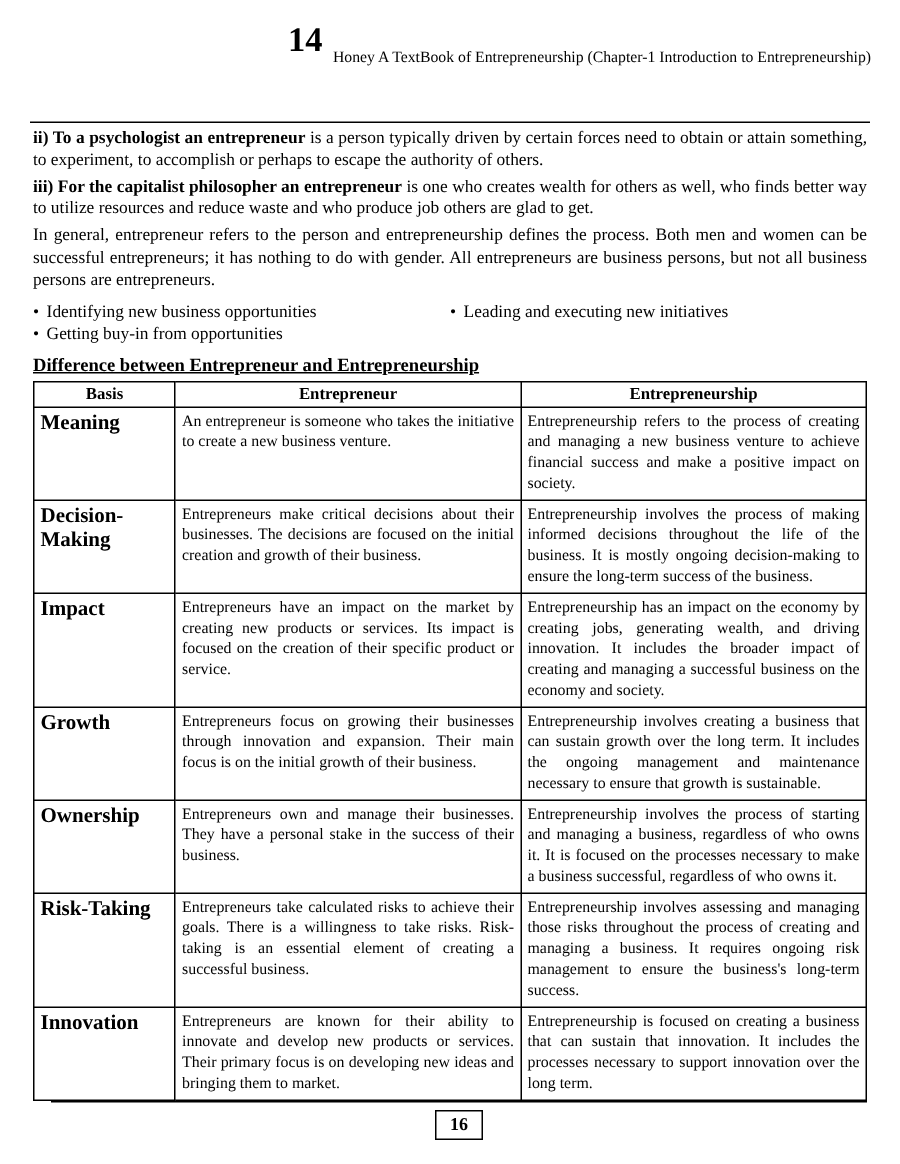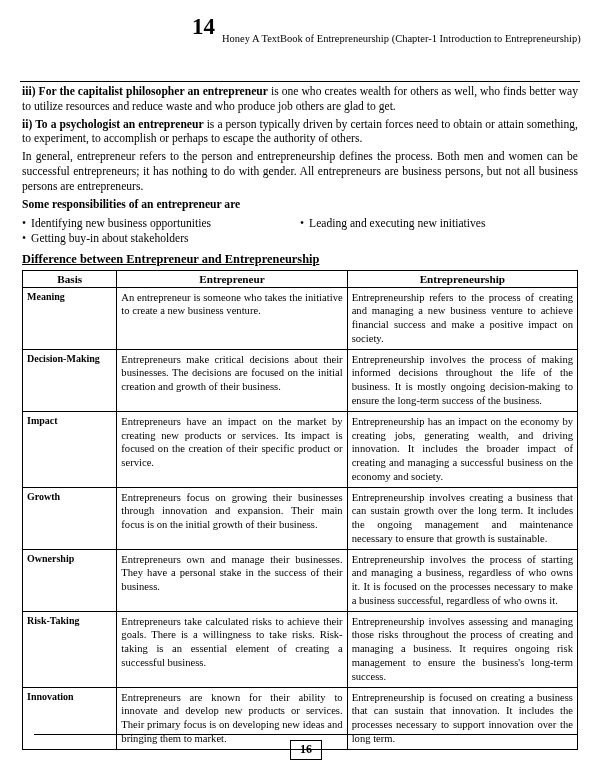--- a/index.html
+++ b/index.html
@@ -97,21 +97,21 @@
     padding: 3px 4px 3px 4px;
   }
   table.cmp thead th {
     text-align: center;
     font-weight: bold;
     font-size: 11.2px;
     padding: 2px 2px;
   }
   td.basis {
     font-weight: bold;
-    font-size: 10px;
+    font-size: 14px;
     vertical-align: middle;
     padding-left: 6px;
   }
   td.cell {
     text-align: justify;
     line-height: 1.3;
   }
   col.c1 { width: 17%; }
   col.c2 { width: 41.5%; }
   col.c3 { width: 41.5%; }
@@ -139,32 +139,31 @@
 <body>
 
 <div class="page">
 
   <div class="header">
     <div class="header-number">14</div>
     <div class="header-title">Honey A TextBook of  Entrepreneurship (Chapter-1 Introduction to Entrepreneurship)</div>
   </div>
   <div class="header-rule"></div>
 
+  <div class="para"><b>ii) To a psychologist an entrepreneur</b><span> is a person typically driven by certain forces need to obtain or attain something, to experiment, to accomplish or perhaps to escape the authority of others.</span></div>
+
   <div class="para"><b>iii) For the capitalist philosopher an entrepreneur</b><span> is one who creates wealth for others as well, who finds better way to utilize resources and reduce waste and who produce job others are glad to get.</span></div>
 
-  <div class="para"><b>ii) To a psychologist an entrepreneur</b><span> is a person typically driven by certain forces need to obtain or attain something, to experiment, to accomplish or perhaps to escape the authority of others.</span></div>
-
   <div class="para">In general, entrepreneur refers to the person and entrepreneurship defines the process. Both men and women can be successful entrepreneurs; it has nothing to do with gender. All entrepreneurs are business persons, but not all business persons are entrepreneurs.</div>
 
-  <div class="section-head">Some responsibilities of an entrepreneur are</div>
 
   <div class="bullets">
     <div class="col">
       <div class="bullet-line">Identifying new business opportunities</div>
-      <div class="bullet-line">Getting buy-in about stakeholders</div>
+      <div class="bullet-line">Getting buy-in from opportunities</div>
     </div>
     <div class="col">
       <div class="bullet-line">Leading and executing new initiatives</div>
     </div>
   </div>
 
   <div class="diff-title">Difference between Entrepreneur and  Entrepreneurship</div>
 
   <table class="cmp">
     <colgroup>

